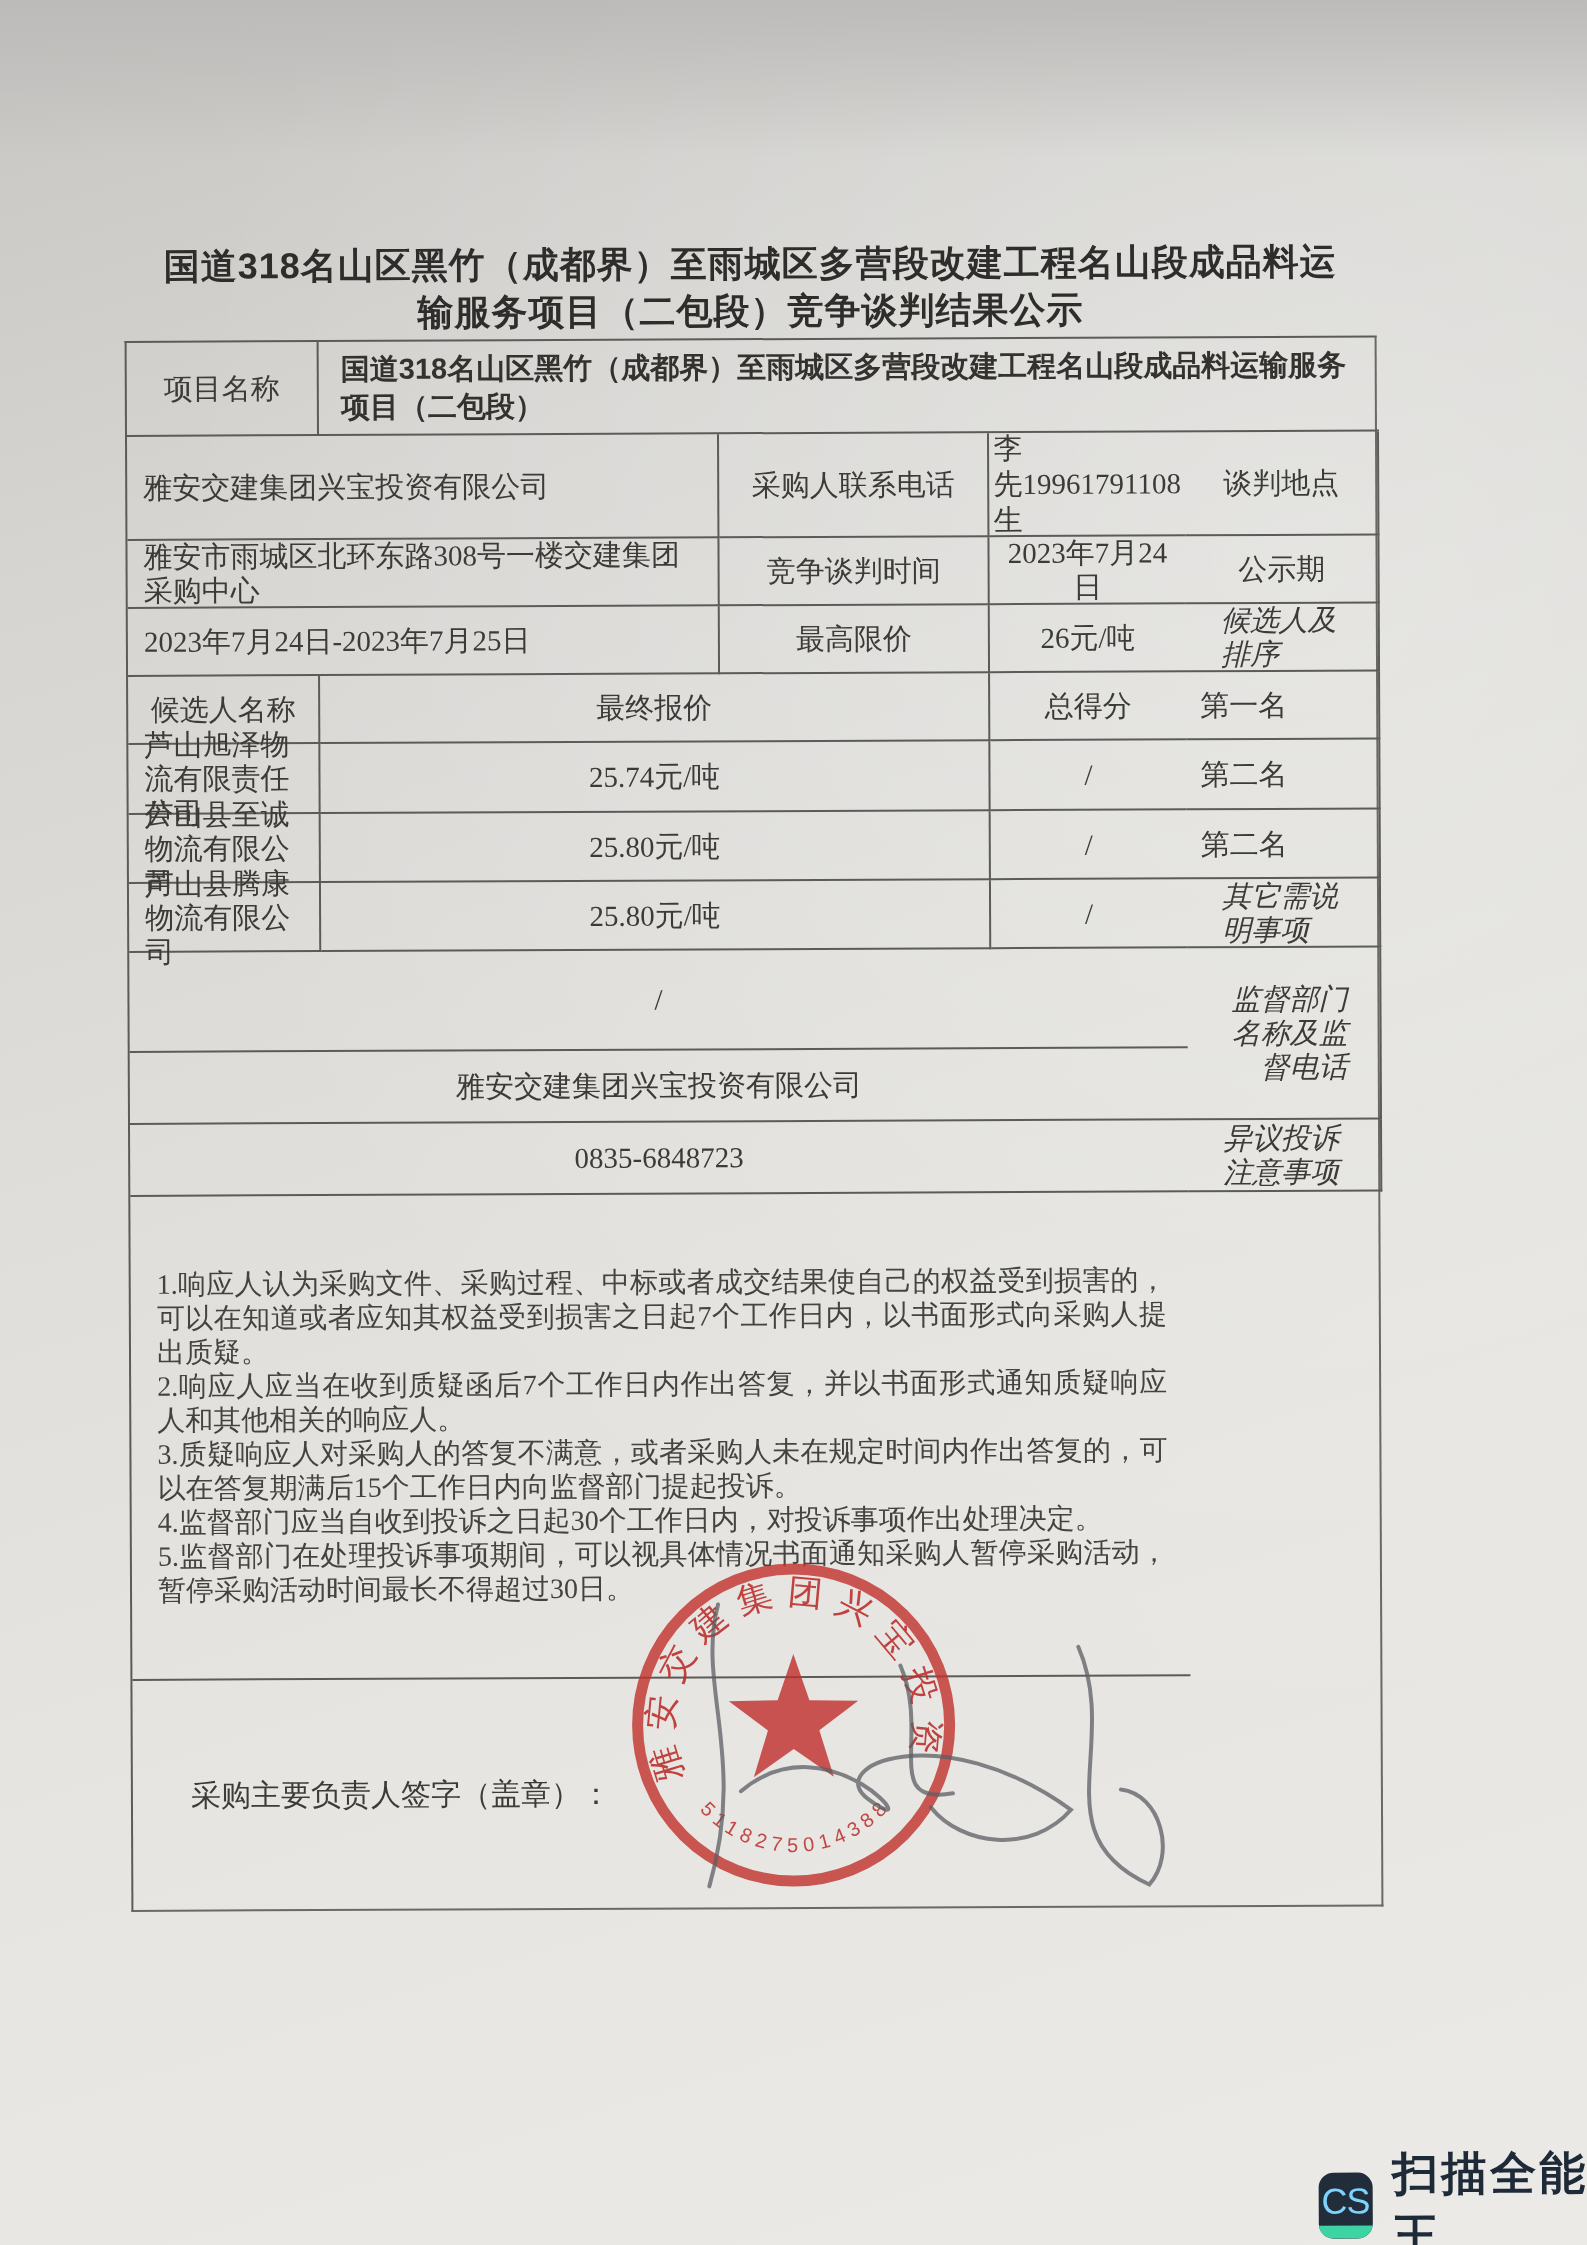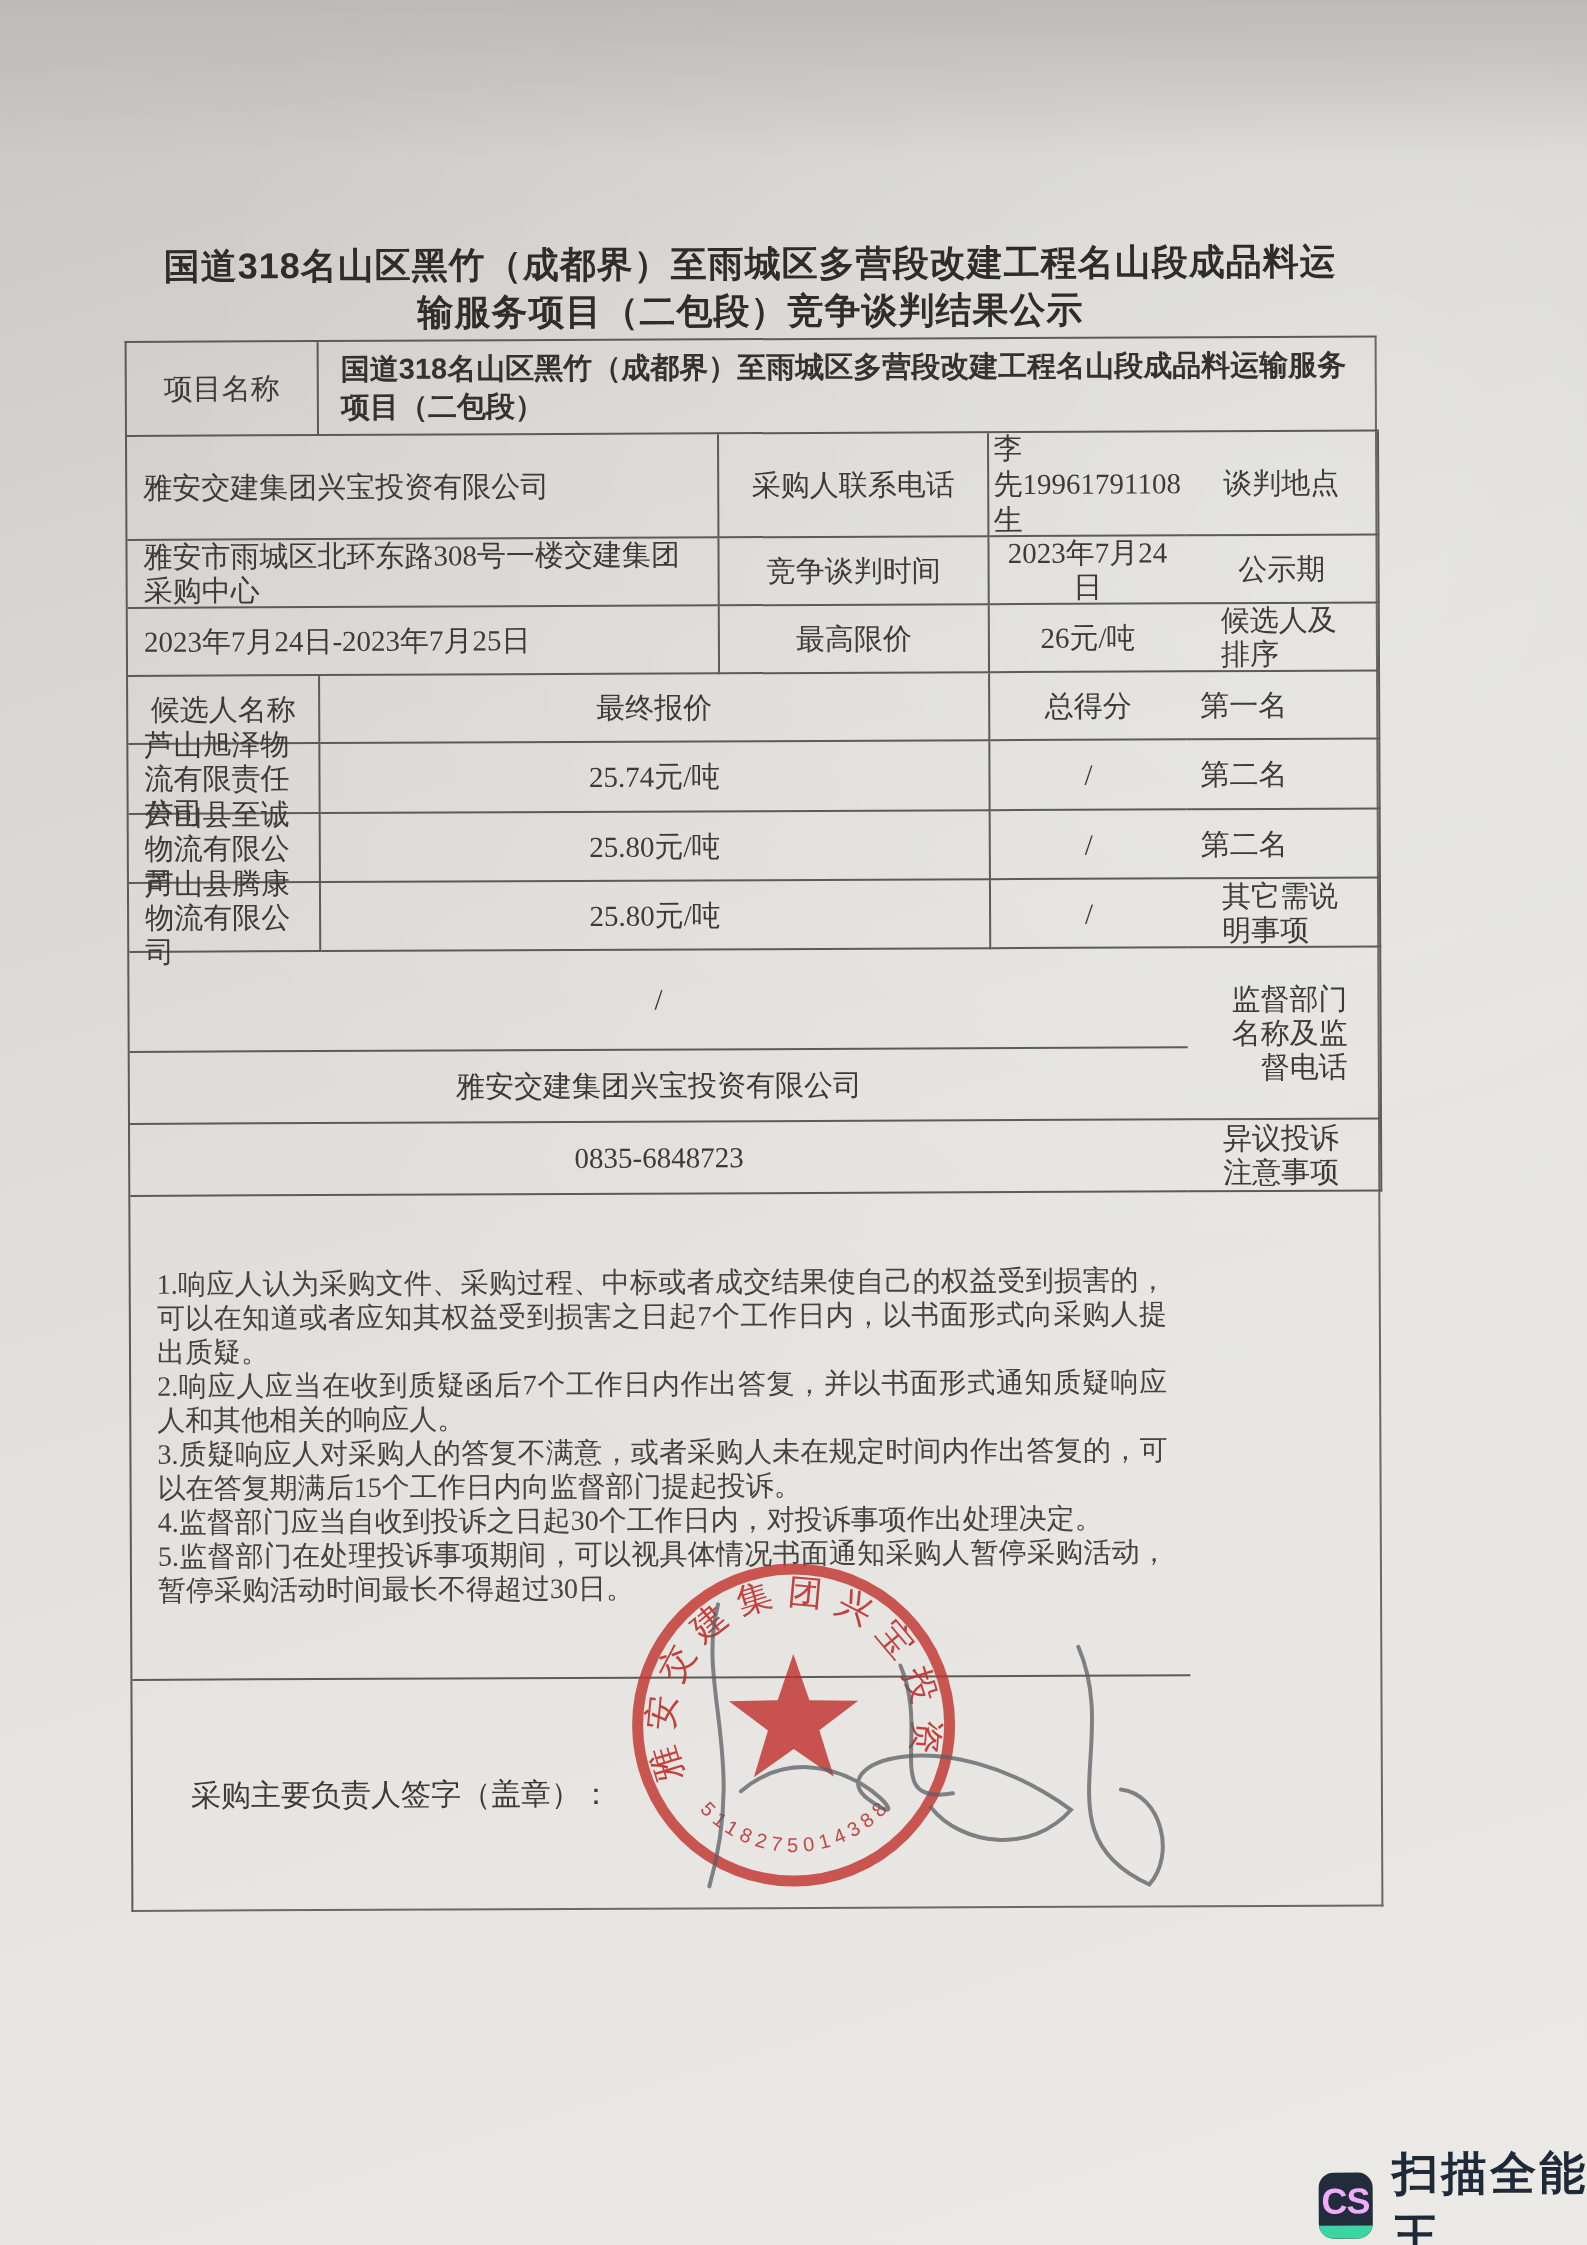--- a/index.html
+++ b/index.html
@@ -35,42 +35,42 @@
   .cell{
     border-right:2px solid #5c5b58;border-bottom:2px solid #5c5b58;
     box-sizing:border-box;
     display:flex;align-items:center;
     padding:4px 10px;
   }
   .cell.no-br{border-right:none;}
   .cell.no-bb{border-bottom:none;}
   .lab{justify-content:center;text-align:center;}
   .lab-narrow{justify-content:center;text-align:left;}
-  .lab-narrow span{display:block;width:122px;}
+  .lab-narrow span{display:block;width:122px;font-style:italic;}
   .val-left{justify-content:flex-start;text-align:left;padding-left:16px;}
   .val-center{justify-content:center;text-align:center;}
   .bold-sans{font-family:"Liberation Sans","DejaVu Sans",sans-serif;font-weight:700;color:#33322f;}
   .rank{justify-content:flex-start;padding-left:14px;}
   .two-line{flex-direction:row;justify-content:center;line-height:36px;}
   .notes-cell{flex-direction:column;justify-content:center;align-items:flex-start;padding:10px 22px 10px 26px;}
   .note{font-size:28px;line-height:34px;color:#444340;text-align:justify;}
   .sig-cell{align-items:center;padding-left:58px;font-size:30px;color:#3c3b38;}
   .span2{grid-column:span 2;}
   .span4{grid-column:span 4;}
   .rowspan2{grid-row:span 2;}
   
   .stamp{position:absolute;left:616px;top:1550px;width:352px;height:352px;pointer-events:none;}
   .handsign{position:absolute;left:598px;top:1556px;width:620px;height:350px;pointer-events:none;}
   
   .cs-badge{position:absolute;left:1314px;top:2146px;display:flex;align-items:center;gap:20px;
     font-family:"Liberation Sans","DejaVu Sans",sans-serif;}
   .cs-icon{position:relative;width:66px;height:66px;border-radius:15px;background:#212d3a;overflow:hidden;
     display:flex;align-items:center;justify-content:center;}
   .cs-icon::after{content:"";position:absolute;left:0;bottom:0;width:100%;height:13px;background:#3bd4a2;}
-  .cs-icon span{color:#f0abfc;font-weight:700;font-size:36px;letter-spacing:-1px;margin-top:-8px;}
+  .cs-icon span{color:#7dd3fc;font-weight:400;font-size:36px;letter-spacing:-1px;margin-top:-8px;}
   .cs-name{color:#1e2a38;font-weight:700;font-size:46px;letter-spacing:3px;}
   .stamp text{font-family:"Liberation Sans","DejaVu Sans",sans-serif;}
 </style>
 </head>
 <body>
 
 <div class="page">
   <div class="tilt">
 
     <div class="doc-title">

